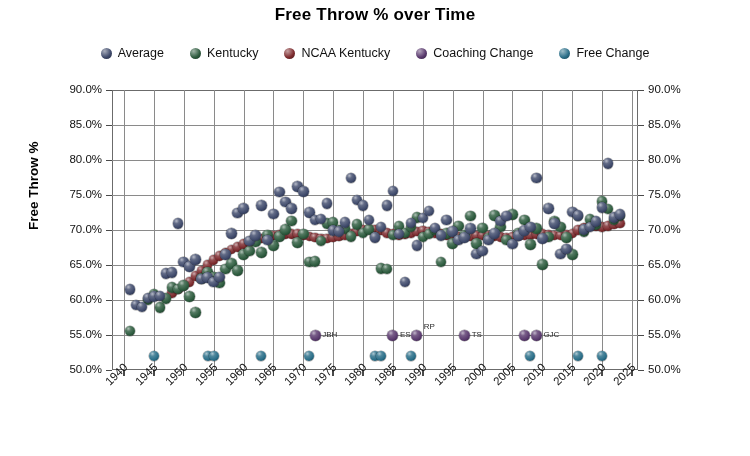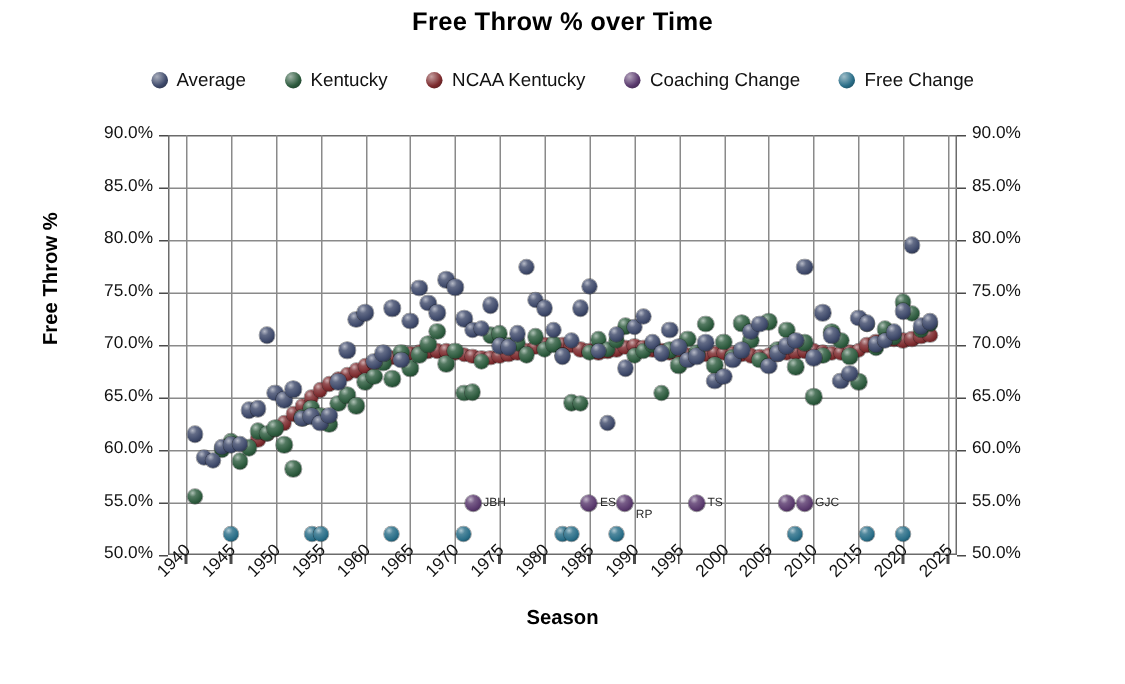--- a/index.html
+++ b/index.html
@@ -159,21 +159,20 @@
         <span class="legend-swatch" style="background: radial-gradient(circle at 33% 28%, rgb(181, 166, 190) 0%, rgb(90, 58, 110) 58%, rgb(50, 32, 61) 100%);"></span>
         <span>Coaching Change</span>
       </div>
       <div class="legend-item">
         <span class="legend-swatch" style="background: radial-gradient(circle at 33% 28%, rgb(159, 190, 201) 0%, rgb(42, 110, 136) 58%, rgb(23, 61, 75) 100%);"></span>
         <span>Free Change</span>
       </div>
     </div>
 
   <div class="axis-title-y">Free Throw %</div>
-  <div class="axis-title-x">Season</div>
 
   <div class="plot-wrap" id="plot-wrap">
     <div class="plot-bg"></div>
   <div class="ytick-mark" style="top: 279.5px; left: -6px;"></div>
       <div class="ytick-mark" style="top: 279.5px; right: -6px;"></div>
       <div class="gridline-h" style="top: 245px;"></div>
       <div class="ytick-mark" style="top: 244.5px; left: -6px;"></div>
       <div class="ytick-mark" style="top: 244.5px; right: -6px;"></div>
       <div class="gridline-h" style="top: 210px;"></div>
       <div class="ytick-mark" style="top: 209.5px; left: -6px;"></div>
@@ -483,21 +482,21 @@
       <div class="pt" style="width: 10px; height: 10px; left: 461.227px; top: 261px; background: radial-gradient(circle at 34% 27%, rgb(174, 200, 210) 0%, rgb(80, 136, 157) 26%, rgb(42, 110, 136) 62%, rgb(21, 55, 68) 100%); box-shadow: rgba(20, 20, 20, 0.45) 0px 0px 0px 0.5px;"></div>
       <div class="pt" style="width: 10px; height: 10px; left: 485.136px; top: 261px; background: radial-gradient(circle at 34% 27%, rgb(174, 200, 210) 0%, rgb(80, 136, 157) 26%, rgb(42, 110, 136) 62%, rgb(21, 55, 68) 100%); box-shadow: rgba(20, 20, 20, 0.45) 0px 0px 0px 0.5px;"></div>
       <div class="pt" style="width: 11px; height: 11px; left: 197.727px; top: 239.5px; background: radial-gradient(circle at 34% 27%, rgb(192, 180, 200) 0%, rgb(120, 93, 136) 26%, rgb(90, 58, 110) 62%, rgb(45, 29, 55) 100%); box-shadow: rgba(20, 20, 20, 0.45) 0px 0px 0px 0.5px;"></div>
       <div class="pt" style="width: 11px; height: 11px; left: 275.432px; top: 239.5px; background: radial-gradient(circle at 34% 27%, rgb(192, 180, 200) 0%, rgb(120, 93, 136) 26%, rgb(90, 58, 110) 62%, rgb(45, 29, 55) 100%); box-shadow: rgba(20, 20, 20, 0.45) 0px 0px 0px 0.5px;"></div>
       <div class="pt" style="width: 11px; height: 11px; left: 299.341px; top: 239.5px; background: radial-gradient(circle at 34% 27%, rgb(192, 180, 200) 0%, rgb(120, 93, 136) 26%, rgb(90, 58, 110) 62%, rgb(45, 29, 55) 100%); box-shadow: rgba(20, 20, 20, 0.45) 0px 0px 0px 0.5px;"></div>
       <div class="pt" style="width: 11px; height: 11px; left: 347.159px; top: 239.5px; background: radial-gradient(circle at 34% 27%, rgb(192, 180, 200) 0%, rgb(120, 93, 136) 26%, rgb(90, 58, 110) 62%, rgb(45, 29, 55) 100%); box-shadow: rgba(20, 20, 20, 0.45) 0px 0px 0px 0.5px;"></div>
       <div class="pt" style="width: 11px; height: 11px; left: 406.932px; top: 239.5px; background: radial-gradient(circle at 34% 27%, rgb(192, 180, 200) 0%, rgb(120, 93, 136) 26%, rgb(90, 58, 110) 62%, rgb(45, 29, 55) 100%); box-shadow: rgba(20, 20, 20, 0.45) 0px 0px 0px 0.5px;"></div>
       <div class="pt" style="width: 11px; height: 11px; left: 418.886px; top: 239.5px; background: radial-gradient(circle at 34% 27%, rgb(192, 180, 200) 0%, rgb(120, 93, 136) 26%, rgb(90, 58, 110) 62%, rgb(45, 29, 55) 100%); box-shadow: rgba(20, 20, 20, 0.45) 0px 0px 0px 0.5px;"></div>
       <div class="marker-label" style="left: 210.227px; top: 240px;">JBH</div>
       <div class="marker-label" style="left: 287.932px; top: 240px;">ES</div>
-      <div class="marker-label" style="left: 311.841px; top: 248px;">RP</div>
+      <div class="marker-label" style="left: 311.841px; top: 232px;">RP</div>
       <div class="marker-label" style="left: 359.659px; top: 240px;">TS</div>
       <div class="marker-label" style="left: 431.386px; top: 240px;">GJC</div>
     </div>
 
 <div class="ytick-label" style="top: 363px; left: 44px; width: 58px; text-align: right;">50.0%</div>
     <div class="ytick-label" style="top: 363px; left: 648px; text-align: left;">50.0%</div>
     <div class="ytick-label" style="top: 328px; left: 44px; width: 58px; text-align: right;">55.0%</div>
     <div class="ytick-label" style="top: 328px; left: 648px; text-align: left;">55.0%</div>
     <div class="ytick-label" style="top: 293px; left: 44px; width: 58px; text-align: right;">60.0%</div>
     <div class="ytick-label" style="top: 293px; left: 648px; text-align: left;">60.0%</div>

